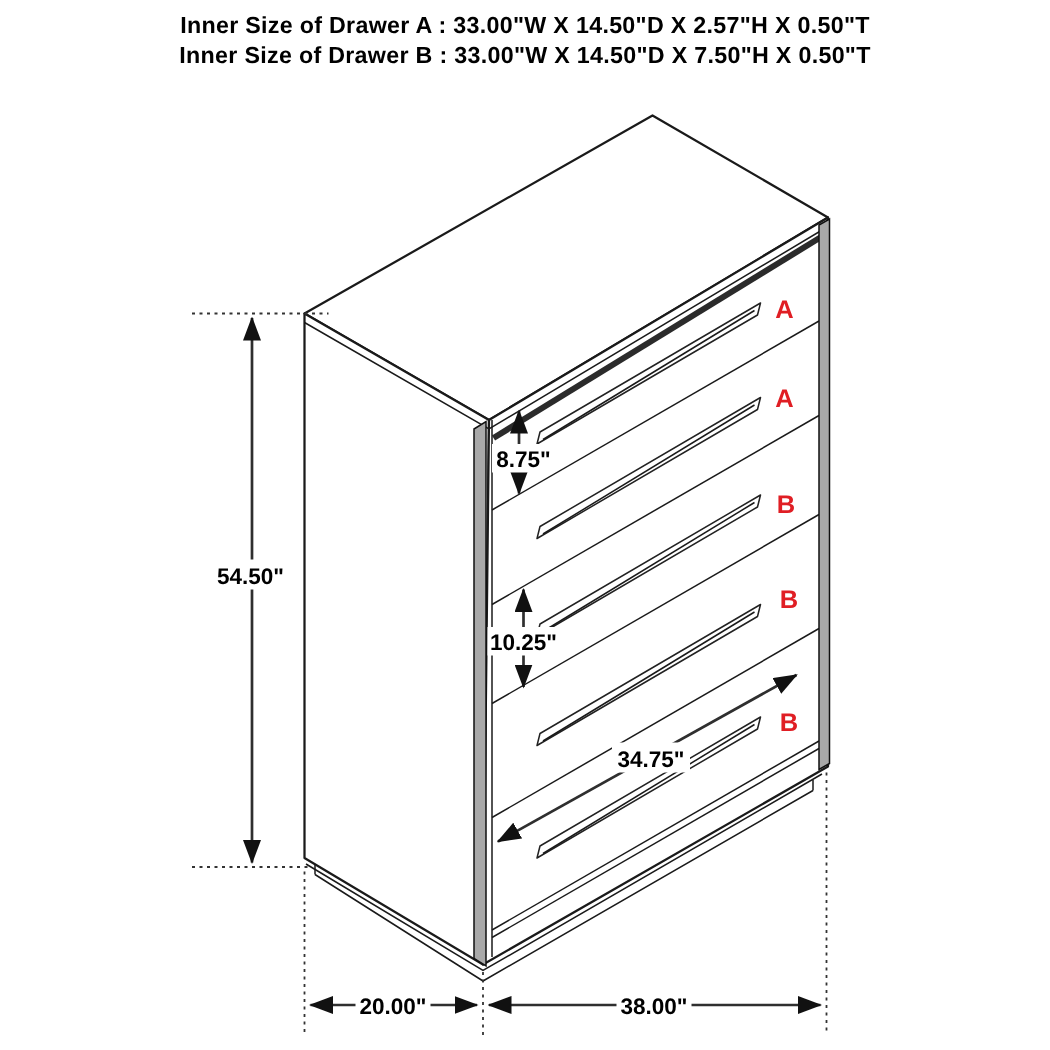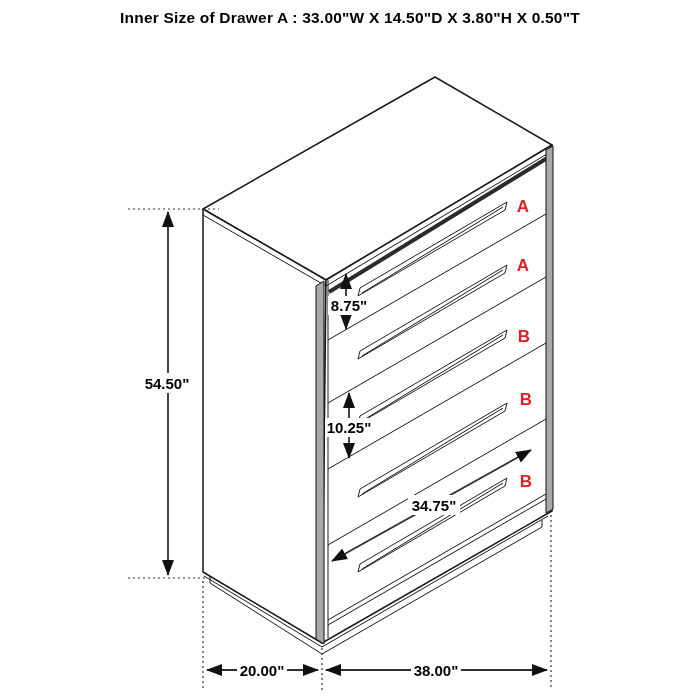--- a/index.html
+++ b/index.html
@@ -19,21 +19,22 @@
   .lbl{font-family:"Liberation Sans",sans-serif;font-weight:bold;font-size:17px;text-anchor:middle;}
   .wbg{fill:#ffffff;}
   .handle{fill:#ffffff;stroke:#222;stroke-width:1;stroke-linejoin:round;}
 </style>
 </head>
 <body>
 
 <div id="page">
 
   <div id="hdr">
-    <div>Inner Size of Drawer A : 33.00"W X 14.50"D X 3.80"H X 0.50"T</div>
+    <div>Inner Size of Drawer A : 33.00"W X 14.50"D X 2.57"H X 0.50"T</div>
+    <div>Inner Size of Drawer B : 33.00"W X 14.50"D X 7.50"H X 0.50"T</div>
   </div>
 
   <svg width="700" height="700" viewBox="0 0 700 700">
     <defs>
       <marker id="arr" viewBox="0 0 16 12" refX="15" refY="6" markerWidth="16" markerHeight="12" markerUnits="userSpaceOnUse" orient="auto-start-reverse">
         <path d="M0,0 L16,6 L0,12 Z" fill="#111"></path>
       </marker>
     </defs>
 
     <g>

